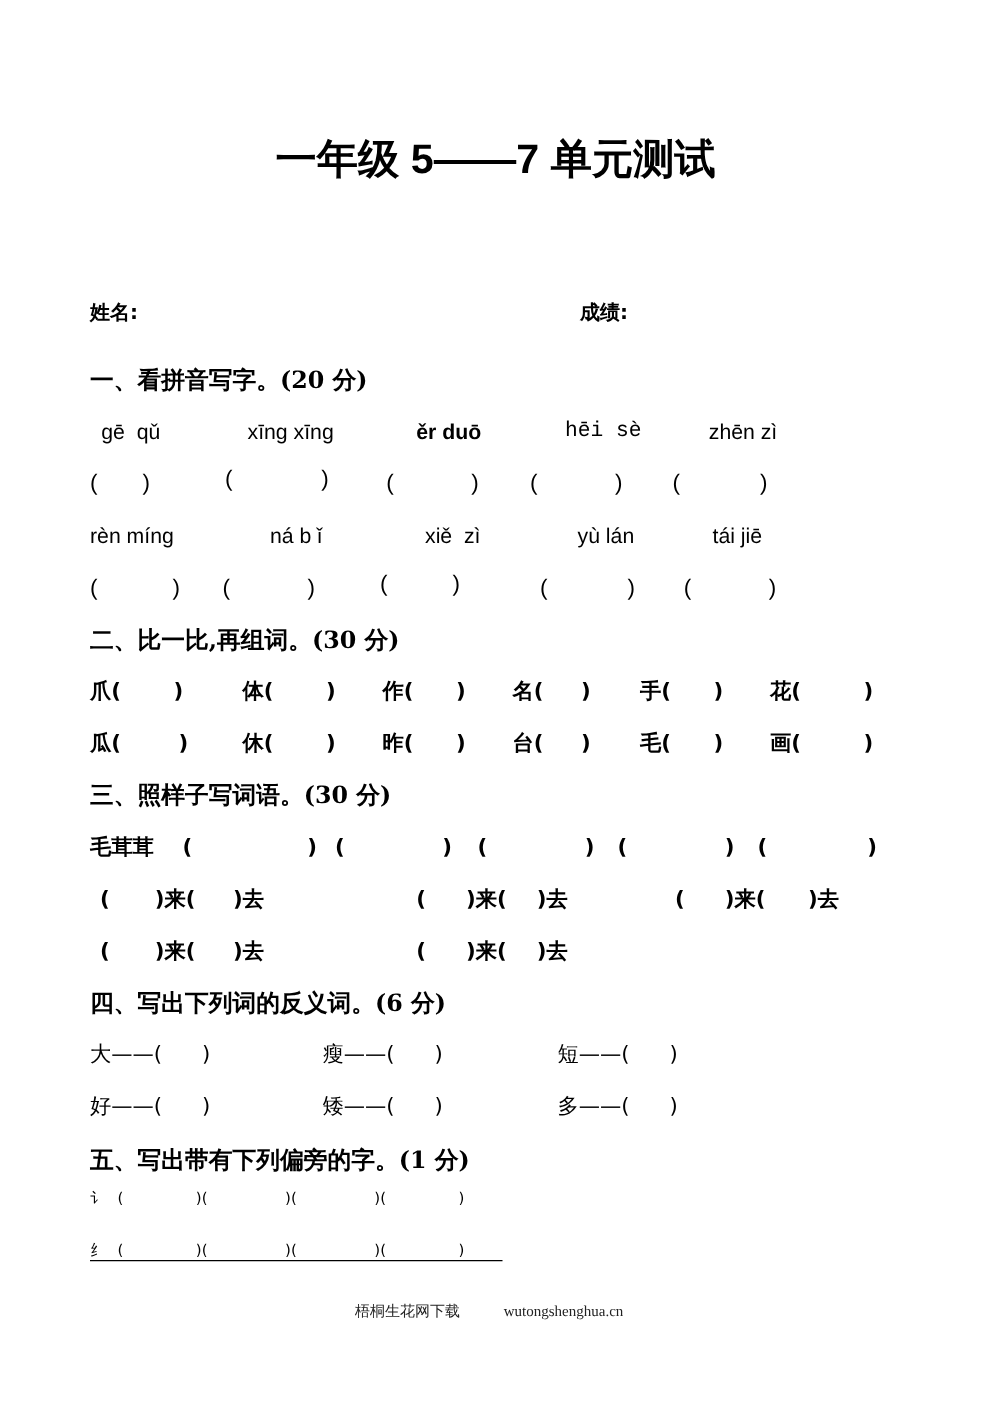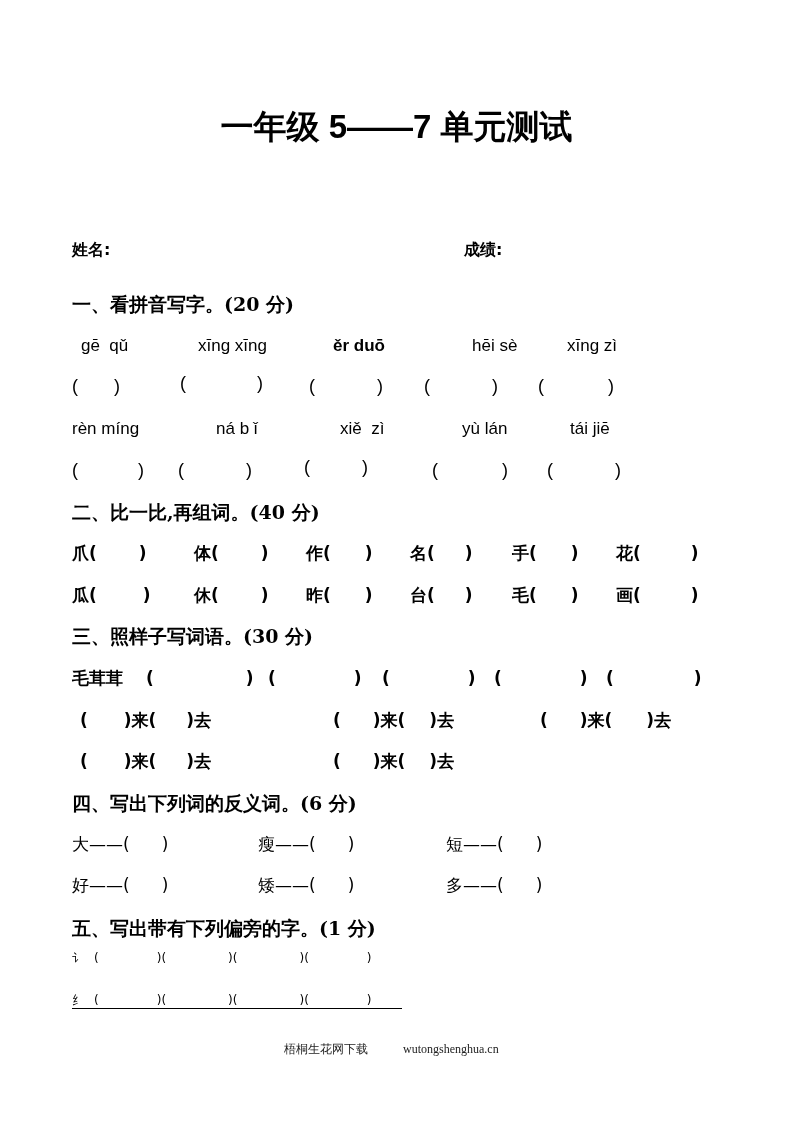--- a/index.html
+++ b/index.html
@@ -23,22 +23,22 @@
 
 <div class="abs label" style="left:72px;top:212px;">姓名:</div>
 <div class="abs label" style="left:464px;top:212px;">成绩:</div>
 
 <div class="abs sec" style="left:72px;top:295px;">一、看拼音写字。(20 分)</div>
 
 <div>
   <div class="abs py" style="left:81px;top:337px;">gē  qǔ</div>
   <div class="abs py" style="left:198px;top:337px;">xīng xīng</div>
   <div class="abs py" style="left:333px;top:337px;font-weight:bold;">ěr duō</div>
-  <div class="abs py" style="left:472px;top:337px;">hēi sè</div>
-  <div class="abs py" style="left:567px;top:337px;">xīng zì</div>
+  <div class="abs py" style="left:452px;top:337px;font-family:Liberation Mono, monospace;">hēi sè</div>
+  <div class="abs py" style="left:567px;top:337px;">zhēn zì</div>
 </div>
 <div>
   <div class="abs par" style="left:72px;top:377px;"><span>(</span><span style="display:inline-block;width:36px"></span><span>)</span></div>
   <div class="abs par" style="left:180px;top:374px;"><span>(</span><span style="display:inline-block;width:71px"></span><span>)</span></div>
   <div class="abs par" style="left:309px;top:377px;"><span>(</span><span style="display:inline-block;width:62px"></span><span>)</span></div>
   <div class="abs par" style="left:424px;top:377px;"><span>(</span><span style="display:inline-block;width:62px"></span><span>)</span></div>
   <div class="abs par" style="left:538px;top:377px;"><span>(</span><span style="display:inline-block;width:64px"></span><span>)</span></div>
 </div>
 
 <div>
@@ -49,21 +49,21 @@
   <div class="abs py" style="left:570px;top:420px;">tái jiē</div>
 </div>
 <div>
   <div class="abs par" style="left:72px;top:461px;"><span>(</span><span style="display:inline-block;width:60px"></span><span>)</span></div>
   <div class="abs par" style="left:178px;top:461px;"><span>(</span><span style="display:inline-block;width:62px"></span><span>)</span></div>
   <div class="abs par" style="left:304px;top:458px;"><span>(</span><span style="display:inline-block;width:52px"></span><span>)</span></div>
   <div class="abs par" style="left:432px;top:461px;"><span>(</span><span style="display:inline-block;width:64px"></span><span>)</span></div>
   <div class="abs par" style="left:547px;top:461px;"><span>(</span><span style="display:inline-block;width:62px"></span><span>)</span></div>
 </div>
 
-<div class="abs sec" style="left:72px;top:503px;">二、比一比,再组词。(40 分)</div>
+<div class="abs sec" style="left:72px;top:503px;">二、比一比,再组词。(30 分)</div>
 
 <div>
   <div class="abs cnb" style="left:72px;top:545px;"><span>爪</span><span>(</span><span style="display:inline-block;width:42px"></span><span>)</span></div>
   <div class="abs cnb" style="left:194px;top:545px;"><span>体</span><span>(</span><span style="display:inline-block;width:42px"></span><span>)</span></div>
   <div class="abs cnb" style="left:306px;top:545px;"><span>作</span><span>(</span><span style="display:inline-block;width:34px"></span><span>)</span></div>
   <div class="abs cnb" style="left:410px;top:545px;"><span>名</span><span>(</span><span style="display:inline-block;width:30px"></span><span>)</span></div>
   <div class="abs cnb" style="left:512px;top:545px;"><span>手</span><span>(</span><span style="display:inline-block;width:34px"></span><span>)</span></div>
   <div class="abs cnb" style="left:616px;top:545px;"><span>花</span><span>(</span><span style="display:inline-block;width:50px"></span><span>)</span></div>
 </div>
 <div>

